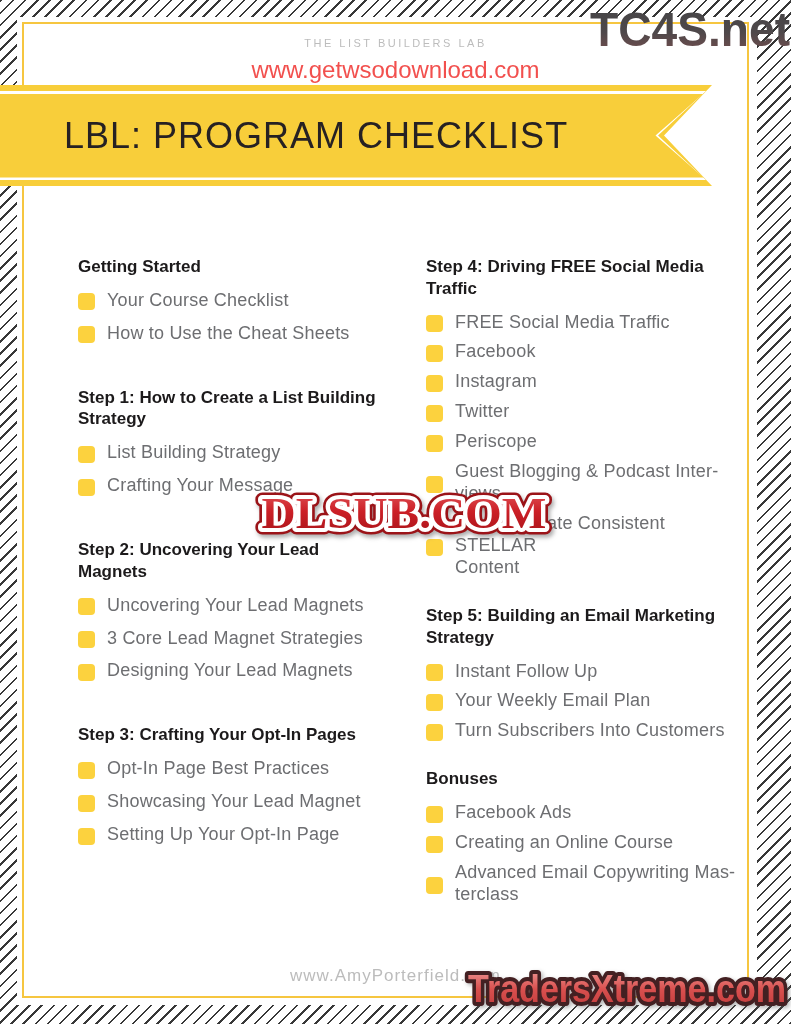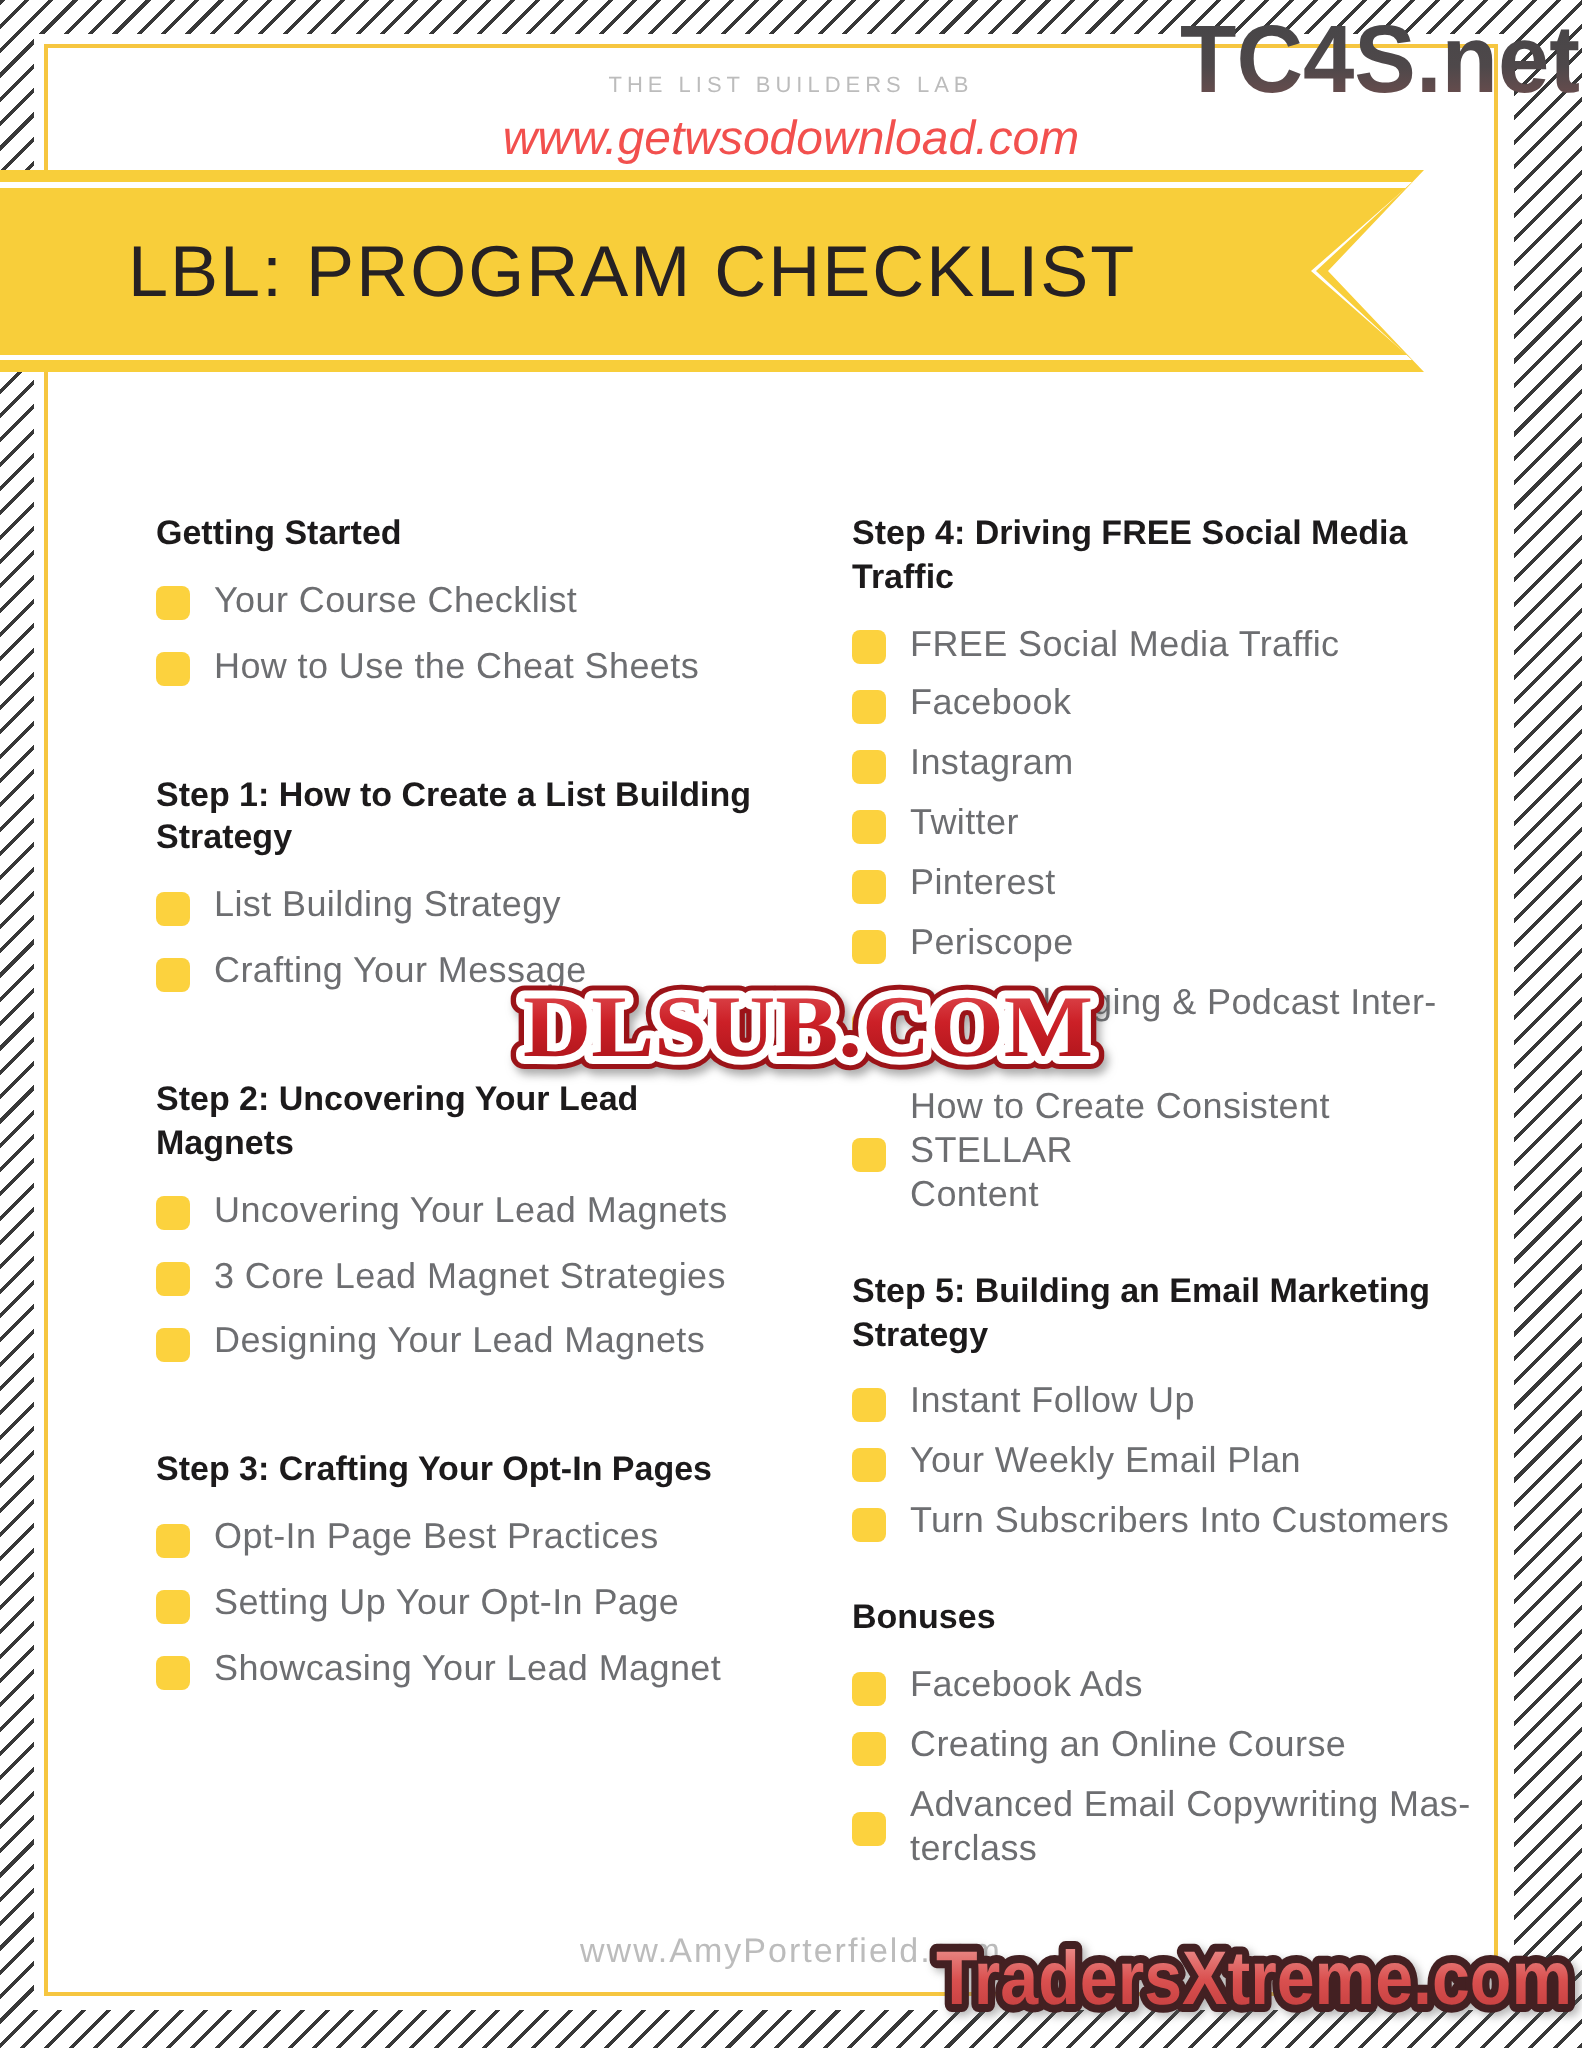--- a/index.html
+++ b/index.html
@@ -24,21 +24,20 @@
   }
   .brand{
     position:absolute;left:0;right:0;top:37px;z-index:6;
     text-align:center;font-size:11px;letter-spacing:2.5px;
     color:var(--muted-gray,#c1c1c1);
   }
   .site-url{
     position:absolute;left:0;right:0;top:56px;z-index:6;
     text-align:center;font-size:24px;
     color:var(--url-red,#f2504e);
-    font-style:italic;
   }
   
   .ribbon{position:absolute;left:0;top:85px;width:712px;height:101px;z-index:5;}
   .rb{position:absolute;clip-path:polygon(0 0,100% 0,calc(100% - 48px) 50%,100% 100%,0 100%);}
   .rb1{top:0;right:0;bottom:0;left:0;background:var(--banner-yellow,#f8ce3a);}
   .rb2{top:6px;right:6px;bottom:6px;left:-20px;background:#ffffff;}
   .rb3{top:8.5px;right:8.5px;bottom:8.5px;left:-20px;background:var(--banner-yellow,#f8ce3a);}
   .ribbon-title{
     position:absolute;left:64px;top:0;height:100%;
     display:flex;align-items:center;
@@ -154,26 +153,26 @@
   <section class="section">
     <h2 class="section-heading">Step 3: Crafting Your Opt-In Pages</h2>
     <ul class="items">
   <li class="item">
     <span class="checkbox"></span>
     <span class="item-label">Opt-In Page Best Practices</span>
   </li>
 
   <li class="item">
     <span class="checkbox"></span>
+    <span class="item-label">Showcasing Your Lead Magnet</span>
+  </li>
+
+  <li class="item">
+    <span class="checkbox"></span>
     <span class="item-label">Setting Up Your Opt-In Page</span>
-  </li>
-
-  <li class="item">
-    <span class="checkbox"></span>
-    <span class="item-label">Showcasing Your Lead Magnet</span>
   </li>
 </ul>
   </section>
 </div>
 <div class="col" id="col-right">
   <section class="section">
     <h2 class="section-heading">Step 4: Driving FREE Social Media
 Traffic</h2>
     <ul class="items">
   <li class="item">
@@ -189,24 +188,20 @@
   <li class="item">
     <span class="checkbox"></span>
     <span class="item-label">Instagram</span>
   </li>
 
   <li class="item">
     <span class="checkbox"></span>
     <span class="item-label">Twitter</span>
   </li>
 
-  <li class="item">
-    <span class="checkbox"></span>
-    <span class="item-label">Pinterest</span>
-  </li>
 
   <li class="item">
     <span class="checkbox"></span>
     <span class="item-label">Periscope</span>
   </li>
 
   <li class="item">
     <span class="checkbox"></span>
     <span class="item-label">Guest Blogging &amp; Podcast Inter-
 views</span>

